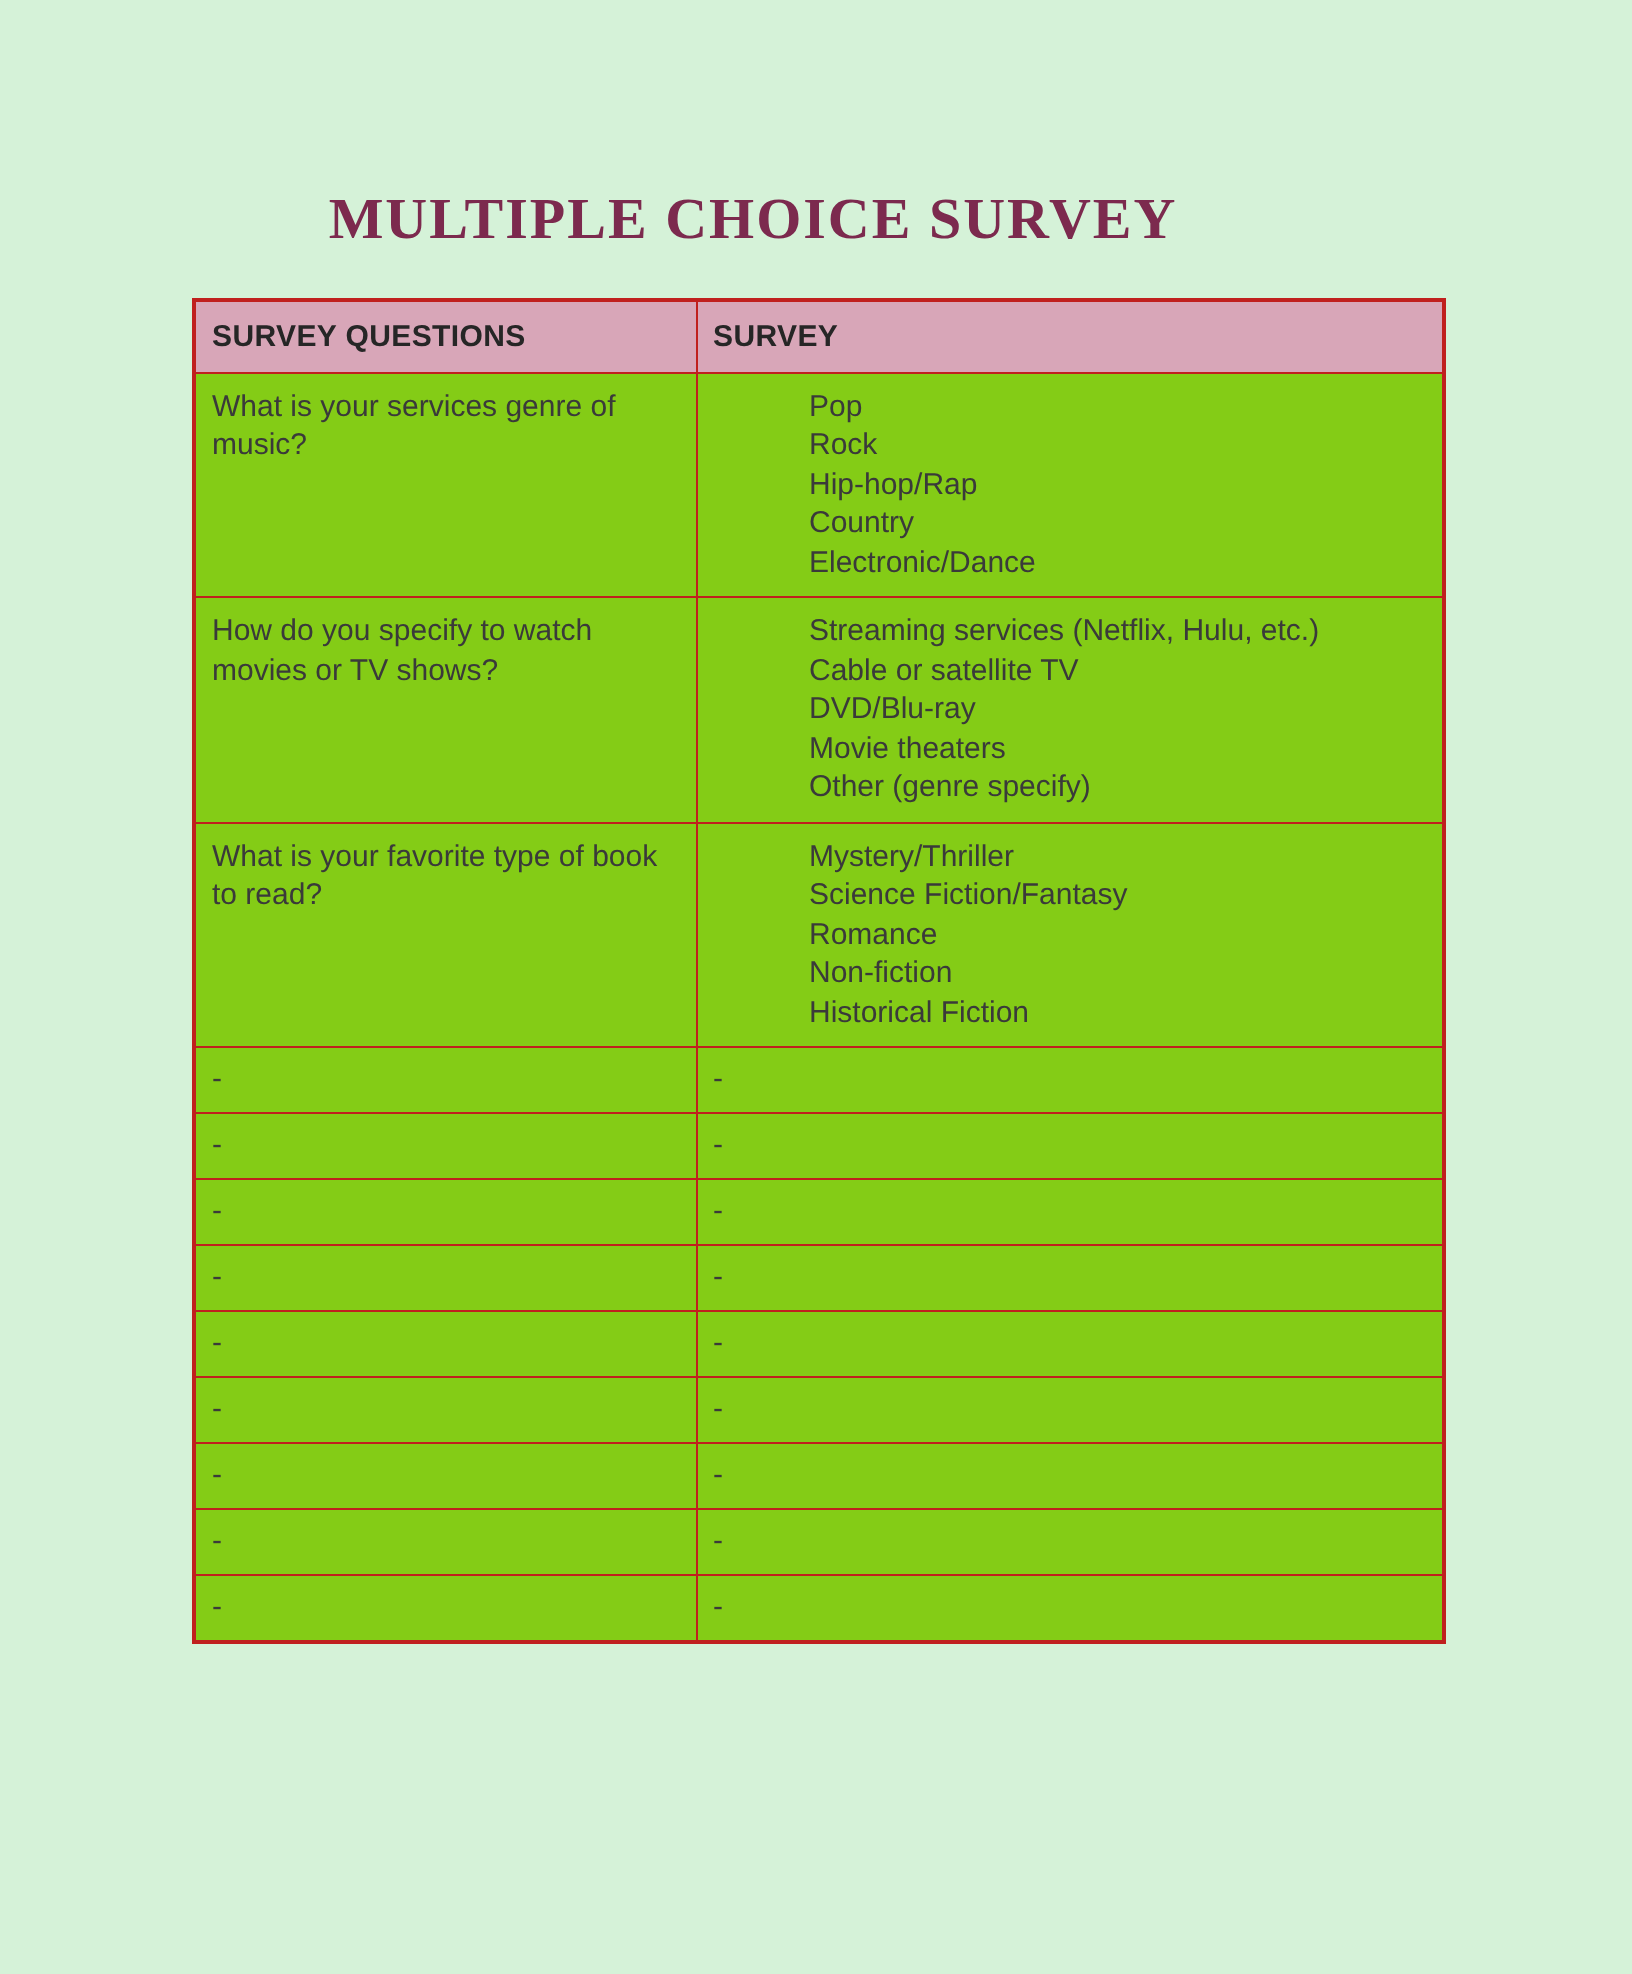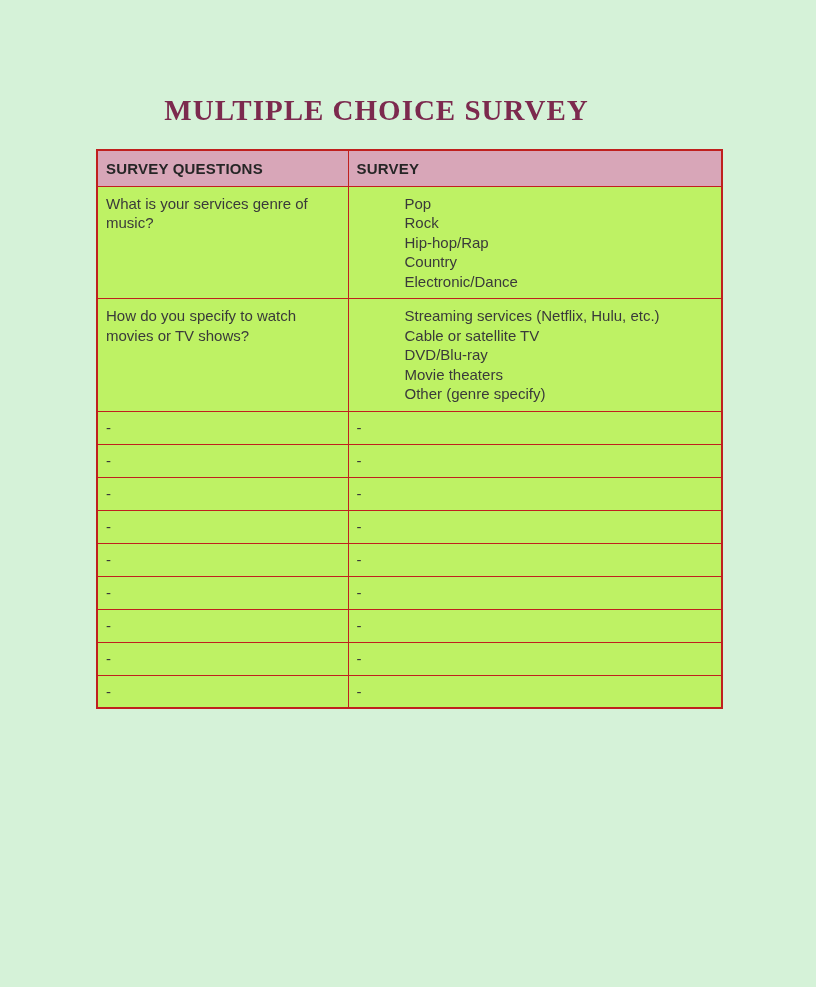--- a/index.html
+++ b/index.html
@@ -30,21 +30,21 @@
     margin: 25px 0 0 0;
     font-size: 15px;
     line-height: 23.5px;
   }
   table.survey {
     margin-top: 21px;
     border-collapse: collapse;
     table-layout: fixed;
     width: 625px;
     border: 2px solid var(--border, #c0201e);
-    background: #bef264;
+    background: #84cc16;
     padding-left: 16px;
   }
   th, td {
     border: 1px solid var(--border, #c0201e);
     box-sizing: border-box;
   }
   th {
     height: 36px;
     background: var(--header_bg, #d8a6b8);
     text-align: left;
@@ -103,20 +103,32 @@
         <td>
           <div class="choices">
             <div>Streaming services (Netflix, Hulu, etc.)</div>
             <div>Cable or satellite TV</div>
             <div>DVD/Blu-ray</div>
             <div>Movie theaters</div>
             <div>Other (genre specify)</div>
           </div>
         </td>
       </tr>
+      <tr>
+        <td>What is your favorite type of book to read?</td>
+        <td>
+          <div class="choices">
+            <div>Mystery/Thriller</div>
+            <div>Science Fiction/Fantasy</div>
+            <div>Romance</div>
+            <div>Non-fiction</div>
+            <div>Historical Fiction</div>
+          </div>
+        </td>
+      </tr>
       <tr class="empty">
         <td>-</td>
         <td>-</td>
       </tr>
       <tr class="empty">
         <td>-</td>
         <td>-</td>
       </tr>
       <tr class="empty">
         <td>-</td>

